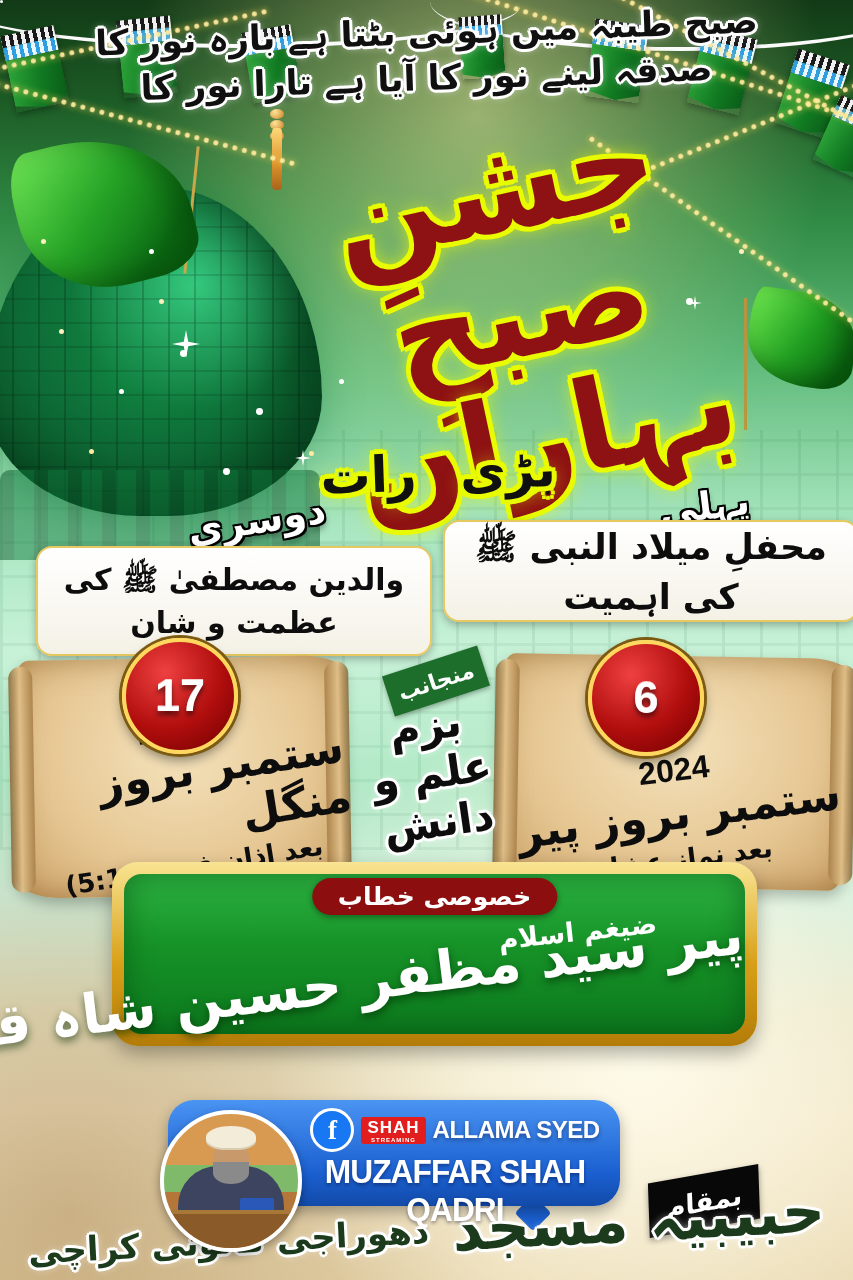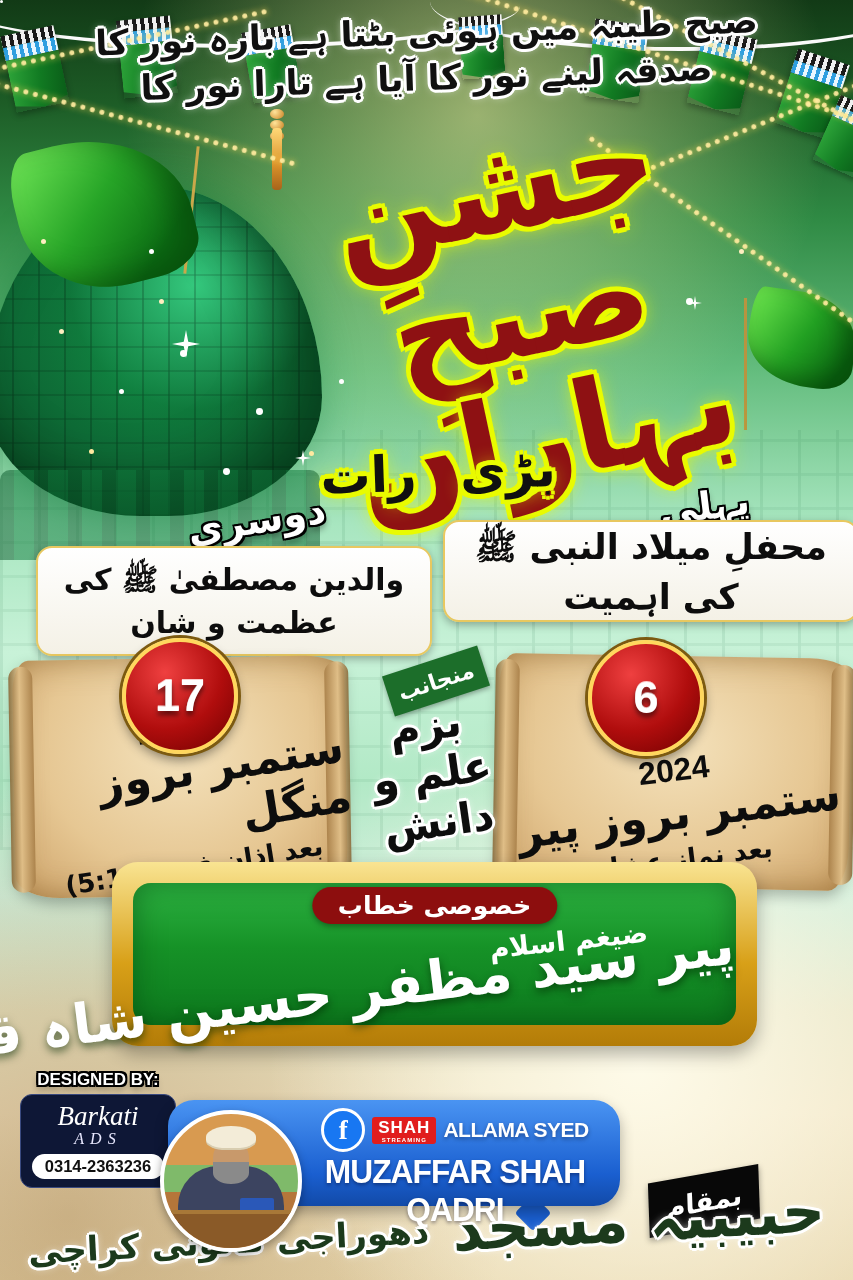--- a/index.html
+++ b/index.html
@@ -111,21 +111,21 @@
   .scroll-text .md{font-size:44px;font-weight:bold;line-height:1.15;}
   .scroll-text .tm{font-size:26px;font-weight:bold;margin-top:4px;}
   
   .org-tag{position:absolute;left:386px;top:660px;width:100px;height:42px;background:#1c6e2a;
     transform:rotate(-18deg);display:flex;align-items:center;justify-content:center;
     color:#fff;font-size:22px;font-weight:bold;direction:rtl;box-shadow:0 2px 5px rgba(0,0,0,.35);}
   .org-name{position:absolute;left:352px;top:702px;width:160px;text-align:center;direction:rtl;
     transform:rotate(-8deg);color:#0d0d0d;font-weight:bold;font-size:42px;line-height:1.15;}
   
   .gbanner{position:absolute;left:112px;top:862px;width:645px;height:184px;border-radius:26px;
-    background:linear-gradient(180deg,#f9e492,#d8a018 55%,#b37c08);padding:21px;box-sizing:border-box;
+    background:linear-gradient(180deg,#f9e492,#d8a018 55%,#b37c08);padding:12px;box-sizing:border-box;
     box-shadow:0 8px 18px rgba(0,0,0,.3);}
   .gbanner-in{width:100%;height:100%;border-radius:18px;position:relative;
     background:linear-gradient(180deg,#2db342,#169227 45%,#0d7a1e);
     box-shadow:inset 0 0 30px rgba(0,60,10,.5);}
   .speech-pill{position:absolute;left:50%;top:4px;transform:translateX(-50%);
     background:#8d0e0e;border-radius:20px;padding:4px 26px;color:#fff;font-size:25px;
     font-weight:bold;direction:rtl;white-space:nowrap;box-shadow:0 2px 6px rgba(0,0,0,.4);}
   .honorific{position:absolute;right:88px;top:42px;color:#fff;font-size:27px;font-weight:bold;
     direction:rtl;transform:rotate(-6deg);}
   .speaker{position:absolute;left:0;top:66px;width:100%;text-align:center;direction:rtl;
@@ -149,21 +149,21 @@
     transform:rotate(45deg);border-radius:4px;}
   .blue-content{position:absolute;left:128px;top:8px;width:318px;text-align:center;
     color:#fff;font-family:"Liberation Sans",sans-serif;font-weight:bold;}
   .row1{display:flex;align-items:center;justify-content:center;gap:7px;}
   .fb-circle{width:38px;height:38px;border-radius:50%;background:#1877f2;border:3px solid #fff;
     display:flex;align-items:center;justify-content:center;color:#fff;font-size:27px;
     font-family:"Liberation Serif",serif;font-weight:bold;}
   .live-badge{background:#e11d1d;border-radius:3px;padding:2px 6px 1px;line-height:1;}
   .live-badge .lv{font-size:17px;letter-spacing:1px;}
   .live-badge .st{font-size:6px;letter-spacing:1px;margin-top:1px;}
-  .nm1{font-size:21px;letter-spacing:-.5px;text-shadow:0 2px 4px rgba(0,0,30,.4);}
+  .nm1{font-size:24px;letter-spacing:-.5px;text-shadow:0 2px 4px rgba(0,0,30,.4);}
   .nm2{font-size:33px;letter-spacing:-1px;margin-top:1px;transform:scaleX(.96);
     text-shadow:0 2px 4px rgba(0,0,30,.4);}
   .photo{position:absolute;left:160px;top:1110px;width:134px;height:134px;border-radius:50%;
     border:4px solid #fff;overflow:hidden;z-index:6;box-shadow:0 4px 10px rgba(0,0,0,.35);
     background:linear-gradient(180deg,#d89a50 0 38%,#7fba6a 38% 58%,#b5763a 58%);}
   .p-body{position:absolute;left:14px;top:52px;width:106px;height:60px;border-radius:40px 40px 0 0;
     background:#3c4460;}
   .p-face{position:absolute;left:49px;top:26px;width:36px;height:40px;border-radius:45%;
     background:#c8996b;}
   .p-beard{position:absolute;left:49px;top:48px;width:36px;height:22px;border-radius:0 0 50% 50%;
@@ -302,28 +302,20 @@
   </div>
 
   <div class="gbanner">
     <div class="gbanner-in">
       <div class="speech-pill">خصوصی خطاب</div>
       <div class="honorific">ضیغم اسلام</div>
       <div class="speaker">پیر سید مظفر حسین شاہ قادری</div>
     </div>
   </div>
 
-  <div class="designed">
-    <div class="lbl o-black">DESIGNED BY:</div>
-    <div class="box">
-      <div class="brand">Barkati</div>
-      <div class="sub">ADS</div>
-      <div class="phone">0314-2363236</div>
-    </div>
-  </div>
 
   <div class="blue-tail"></div>
   <div class="bluebanner">
     <div class="blue-content">
       <div class="row1">
         <div class="fb-circle">f</div>
         <div class="live-badge">
           <div class="lv">SHAH</div>
           <div class="st">STREAMING</div>
         </div>

